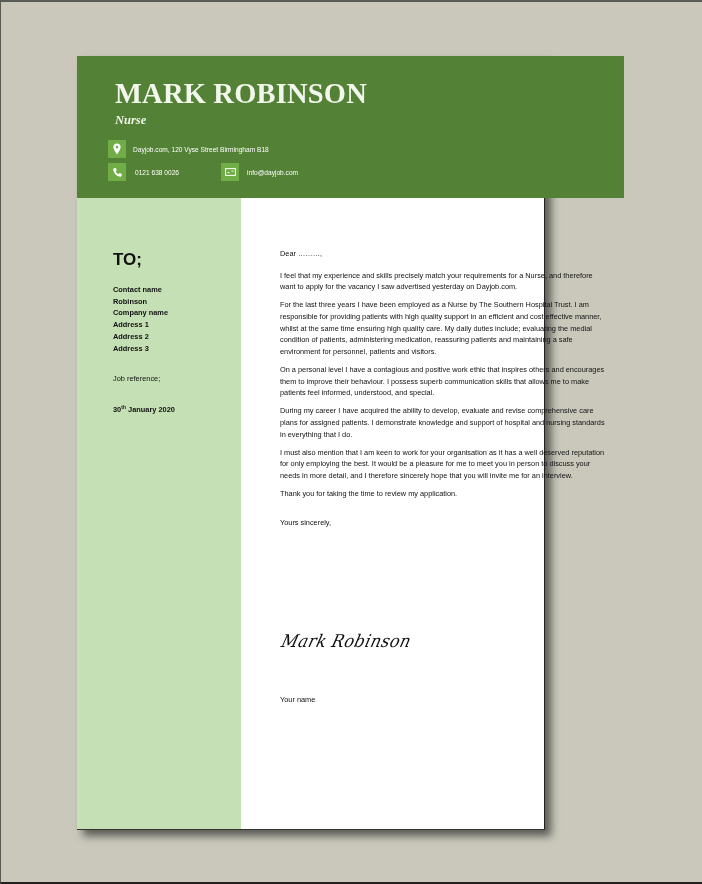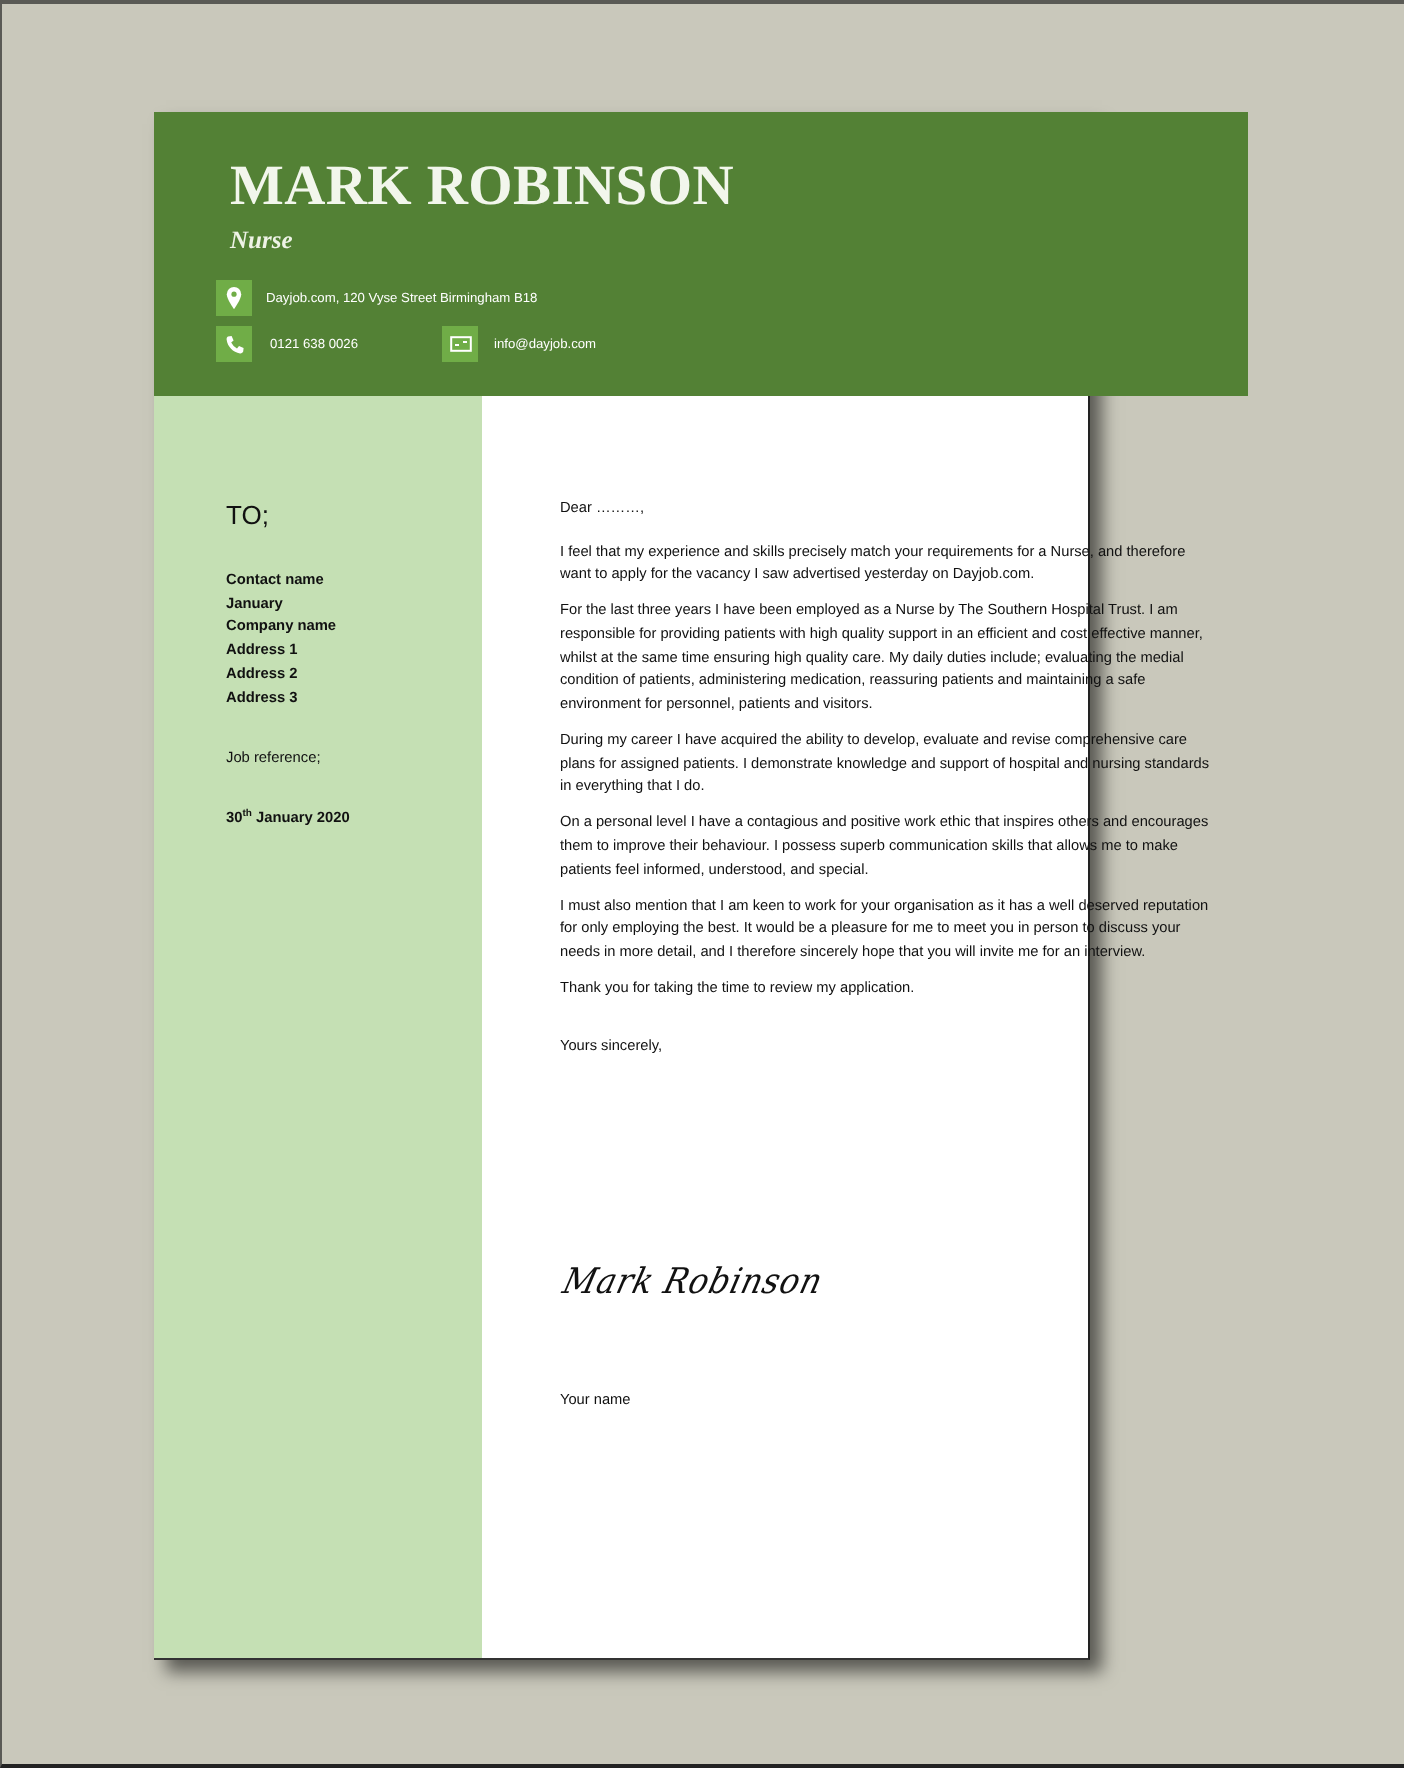--- a/index.html
+++ b/index.html
@@ -39,21 +39,21 @@
       display: flex; align-items: center; justify-content: center;
       margin-right: 7px;
     }
     .icon-box svg { display: block; }
     .contact-text { font-size: 6.6px; color: #ffffff; white-space: nowrap; }
     .sidebar {
       position: absolute; left: 0; top: 142px; width: 164px; height: 631px;
       background: #c5e0b4;
     }
     .to-label {
-      position: absolute; left: 36px; top: 52px; font-size: 13px; color: #111;
+      position: absolute; left: 36px; top: 52px; font-size: 17px; color: #111; font-weight: bold;
     }
     .recipient {
       position: absolute; left: 36px; top: 86px; font-size: 7.4px; font-weight: bold; color: #111;
       line-height: 11.7px;
     }
     .job-ref {
       position: absolute; left: 36px; top: 176px; font-size: 7.4px; font-weight: normal; color: #111;
     }
     .date {
       position: absolute; left: 36px; top: 206px; font-size: 7.4px; font-weight: bold; color: #111;
@@ -114,36 +114,36 @@
           </svg>
       </span>
       <span class="contact-text">info@dayjob.com</span>
     </div>
   </div>
 
   <div class="sidebar">
     <div class="to-label">TO;</div>
     <div class="recipient">
       <div>Contact name</div>
-      <div>January</div>
+      <div>Robinson</div>
       <div>Company name</div>
       <div>Address 1</div>
       <div>Address 2</div>
       <div>Address 3</div>
     </div>
     <div class="job-ref">Job reference;</div>
     <div class="date"><span>30</span><sup>th</sup><span> January 2020</span></div>
   </div>
 
   <div class="body">
     <p class="salutation">Dear ………,</p>
     <p>I feel that my experience and skills precisely match your requirements for a Nurse, and therefore want to apply for the vacancy I saw advertised yesterday on Dayjob.com.</p>
     <p>For the last three years I have been employed as a Nurse by The Southern Hospital Trust. I am responsible for providing patients with high quality support in an efficient and cost effective manner, whilst at the same time ensuring high quality care. My daily duties include; evaluating the medial condition of patients, administering medication, reassuring patients and maintaining a safe environment for personnel, patients and visitors.</p>
+    <p>On a personal level I have a contagious and positive work ethic that inspires others and encourages them to improve their behaviour. I possess superb communication skills that allows me to make patients feel informed, understood, and special.</p>
     <p>During my career I have acquired the ability to develop, evaluate and revise comprehensive care plans for assigned patients. I demonstrate knowledge and support of hospital and nursing standards in everything that I do.</p>
-    <p>On a personal level I have a contagious and positive work ethic that inspires others and encourages them to improve their behaviour. I possess superb communication skills that allows me to make patients feel informed, understood, and special.</p>
     <p>I must also mention that I am keen to work for your organisation as it has a well deserved reputation for only employing the best. It would be a pleasure for me to meet you in person to discuss your needs in more detail, and I therefore sincerely hope that you will invite me for an interview.</p>
     <p>Thank you for taking the time to review my application.</p>
     <p class="closing">Yours sincerely,</p>
   </div>
 
   <div class="signature">Mark Robinson</div>
   <div class="your-name">Your name</div>
 
 </div>
 

